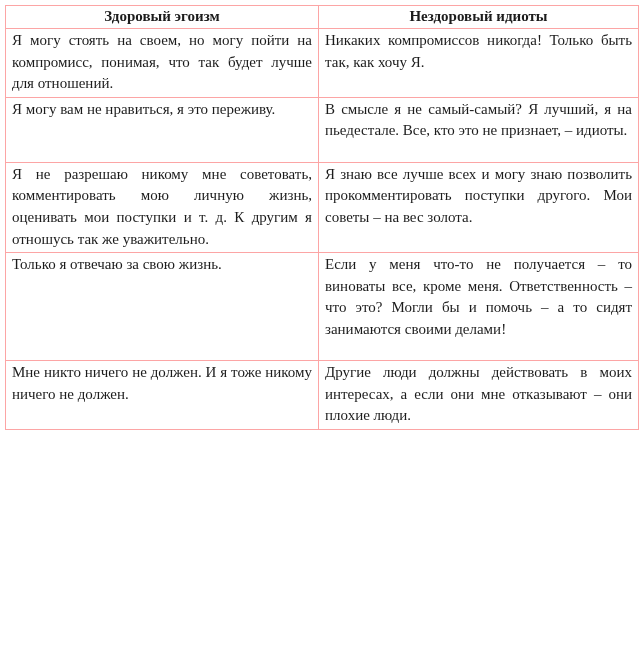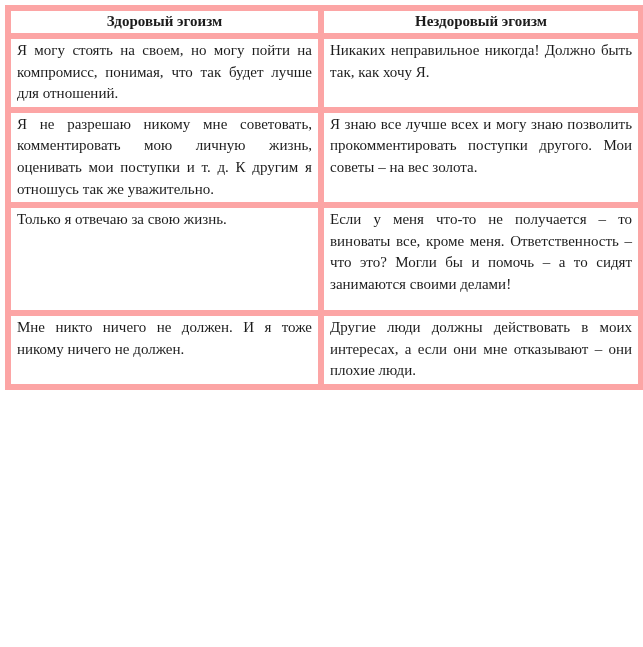--- a/index.html
+++ b/index.html
@@ -21,21 +21,21 @@
     left: 5px;
     top: 5px;
     width: 633px;
     border-collapse: collapse;
     table-layout: fixed;
   }
   table.compare col.c-left  { width: 313px; }
   table.compare col.c-right { width: 320px; }
   table.compare th,
   table.compare td {
-    border: 6px solid #fca5a5;
+    border: 1px solid #fca5a5;
     vertical-align: top;
     font-size: 15px;
     line-height: 21.6px;
     padding: 1px 6px 2px 6px;
     overflow: hidden;
   }
   table.compare th {
     font-weight: bold;
     text-align: center;
     height: 22px;
@@ -56,27 +56,31 @@
 
 <div class="page">
   <table class="compare">
     <colgroup>
       <col class="c-left">
       <col class="c-right">
     </colgroup>
     <thead>
       <tr>
         <th>Здоровый эгоизм</th>
-        <th>Нездоровый эгоизм</th>
+        <th>Нездоровый идиоты</th>
       </tr>
     </thead>
     <tbody>
       <tr class="rh-65">
         <td>Я могу стоять на своем, но могу пойти на компромисс, понимая, что так будет лучше для отношений.</td>
-        <td>Никаких неправильное никогда! Должно быть так, как хочу Я.</td>
+        <td>Никаких компромиссов никогда! Только быть так, как хочу Я.</td>
+      </tr>
+      <tr class="rh-65">
+        <td>Я могу вам не нравиться, я это переживу.</td>
+        <td>В смысле я не самый-самый? Я лучший, я на пьедестале. Все, кто это не признает, – идиоты.</td>
       </tr>
       <tr class="rh-87">
         <td>Я не разрешаю никому мне советовать, комментировать мою личную жизнь, оценивать мои поступки и т. д. К другим я отношусь так же уважительно.</td>
         <td>Я знаю все лучше всех и могу знаю позволить прокомментировать поступки другого. Мои советы – на вес золота.</td>
       </tr>
       <tr class="rh-108">
         <td>Только я отвечаю за свою жизнь.</td>
         <td>Если у меня что-то не получается – то виноваты все, кроме меня. Ответственность – что это? Могли бы и помочь – а то сидят занимаются своими делами!</td>
       </tr>
       <tr class="rh-67">

